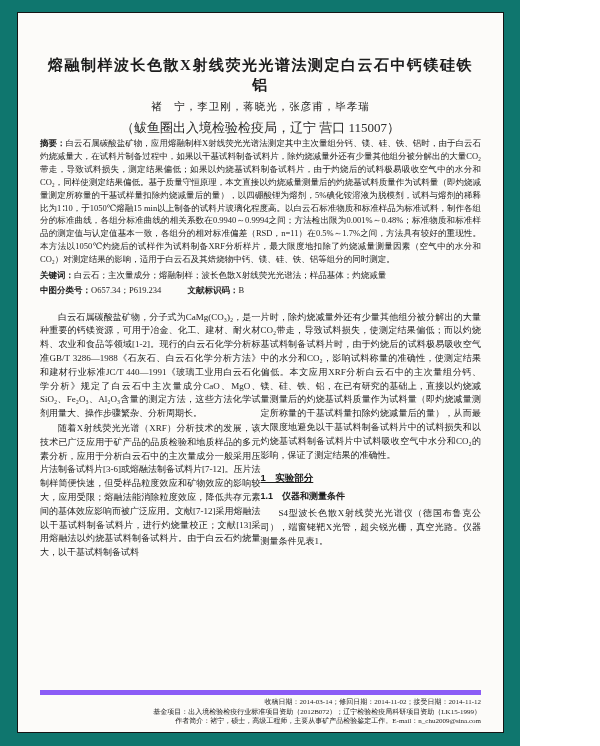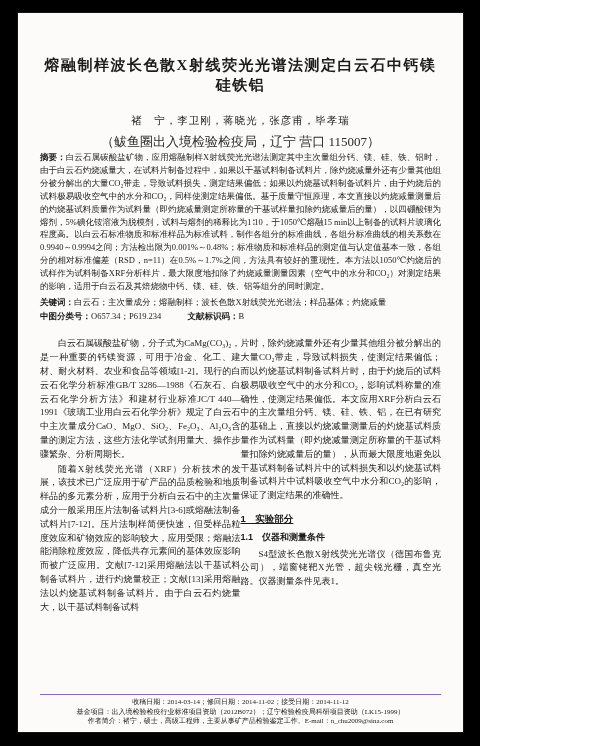--- a/index.html
+++ b/index.html
@@ -7,40 +7,40 @@
   body {
     background: #ffffff;
     font-family: "Liberation Serif", "DejaVu Serif", serif;
     color: #1c1c1c;
     overflow: hidden;
     position: relative;
   }
   .canvas {
     position: absolute;
     left: 0; top: 0;
-    width: 480px; height: 746px;
-    background: #000000;
+    width: 520px; height: 746px;
+    background: #0f766e;
   }
   .frame {
     position: absolute;
     left: 17px; top: 12px; right: 16px; bottom: 13px;
     border: 1.5px solid #151515;
     background: #fcfbf9;
     padding: 42px 22px 6px 22px;
     overflow: hidden;
   }
   .title {
     font-size: 15px;
     font-weight: bold;
     text-align: center;
     letter-spacing: 1.5px;
     line-height: 20px;
   }
   .authors {
-    margin-top: 19px;
+    margin-top: 5px;
     font-size: 10.5px;
     text-align: center;
     letter-spacing: 1px;
   }
   .affiliation {
     margin-top: 5px;
     font-size: 13px;
     text-align: center;
     color: #2a2a2a;
   }
@@ -79,26 +79,26 @@
   }
   .sec-h2 {
     font-family: "Liberation Sans", "DejaVu Sans", sans-serif;
     font-weight: bold;
     font-size: 9px;
     margin: 0 0 3px 0;
   }
   .footnote {
     position: absolute;
     left: 22px; right: 22px; bottom: 5px;
-    border-top: 1px solid #8b5cf6;
+    border-top: 5px solid #8b5cf6;
     padding-top: 3px;
     font-size: 7px;
     line-height: 9.6px;
     color: #222;
-    text-align: center;
+    text-align: right;
   }
   .footnote p { white-space: nowrap; overflow: hidden; }
 </style>
 </head>
 <body>
 
 <div class="canvas">
   <div class="frame">
 
     <h1 class="title">熔融制样波长色散X射线荧光光谱法测定白云石中钙镁硅铁铝</h1>

